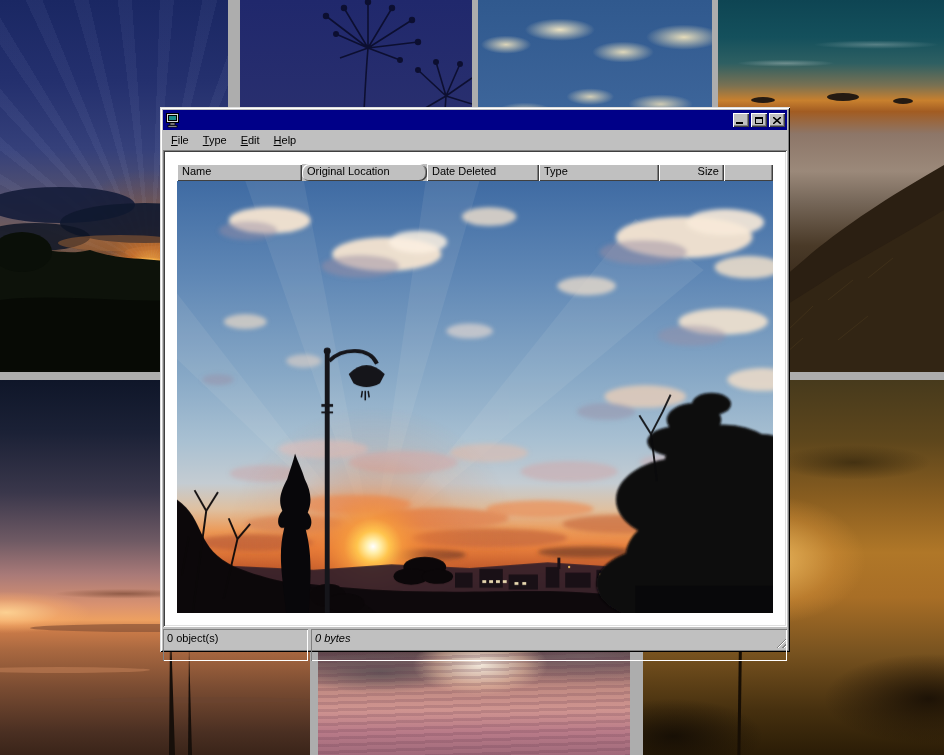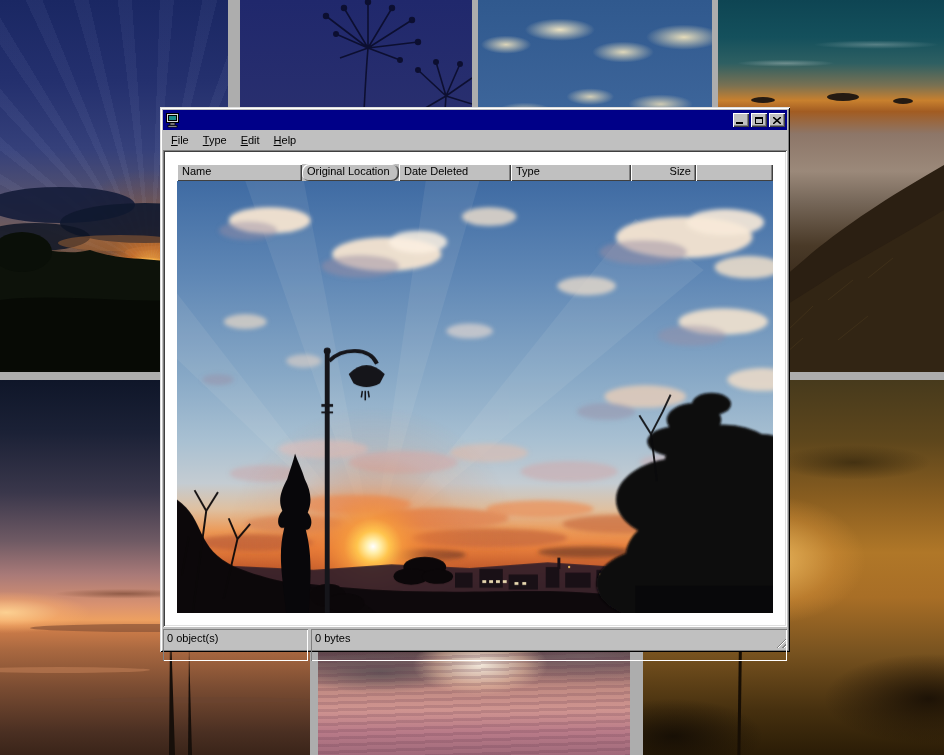--- a/index.html
+++ b/index.html
@@ -80,30 +80,30 @@
   .menu-item{display:inline-block;padding:2px 7px;font-size:11px;color:#000;cursor:default;}
   .menu-item::first-letter{text-decoration:underline;}
   .listview{flex:1 1 auto;position:relative;overflow:hidden;
     box-shadow:inset 1px 1px 0 #808080, inset -1px -1px 0 #fff,
                inset 2px 2px 0 #404040, inset -2px -2px 0 #dfdfdf;
     padding:14px;display:flex;flex-direction:column;background:#fff;}
   .hdr{display:flex;height:17px;flex:0 0 auto;background:var(--color-chrome,#c0c0c0);}
   .hcell{box-sizing:border-box;height:17px;background:var(--color-chrome,#c0c0c0);
     box-shadow:inset 1px 1px 0 #fff, inset -1px -1px 0 #404040, inset -2px 0 0 #808080;
     font-size:11px;padding:1px 5px 0 5px;color:#000;white-space:nowrap;overflow:hidden;}
-  .hc-0{width:125px;}.hc-1{width:97px;border-radius:7px;}.hc-2{width:112px;}.hc-3{width:120px;}
+  .hc-0{width:125px;}.hc-1{width:125px;border-radius:7px;}.hc-2{width:112px;}.hc-3{width:120px;}
   .hc-4{width:65px;text-align:right;}.hc-5{flex:1 1 auto;}
   .client{flex:1 1 auto;position:relative;overflow:hidden;background:#4a77ae;}
   .client svg{position:absolute;inset:0;width:100%;height:100%;}
   .statusbar{height:20px;margin-top:2px;display:flex;gap:3px;flex:0 0 auto;position:relative;}
   .spanel{box-shadow:inset 1px 1px 0 #808080, inset -1px -1px 0 #fff;
     font-size:11px;color:#000;padding:3px 4px 0 4px;box-sizing:border-box;height:32px;
     white-space:nowrap;overflow:hidden;}
   .sp-left{width:145px;flex:0 0 auto;}
-  .sp-right{flex:1 1 auto;}
+  .sp-right{flex:1 1 auto;font-style:italic;}
   .grip{position:absolute;right:1px;bottom:1px;width:12px;height:12px;
     clip-path:polygon(100% 0,100% 100%,0 100%);
     background:repeating-linear-gradient(135deg,rgba(0,0,0,0) 0 2px,#808080 2px 3px,#fff 3px 4px);}
 </style>
 </head>
 <body>
 
 <div class="desktop">
 
   <div class="tile" id="tile-rays">

